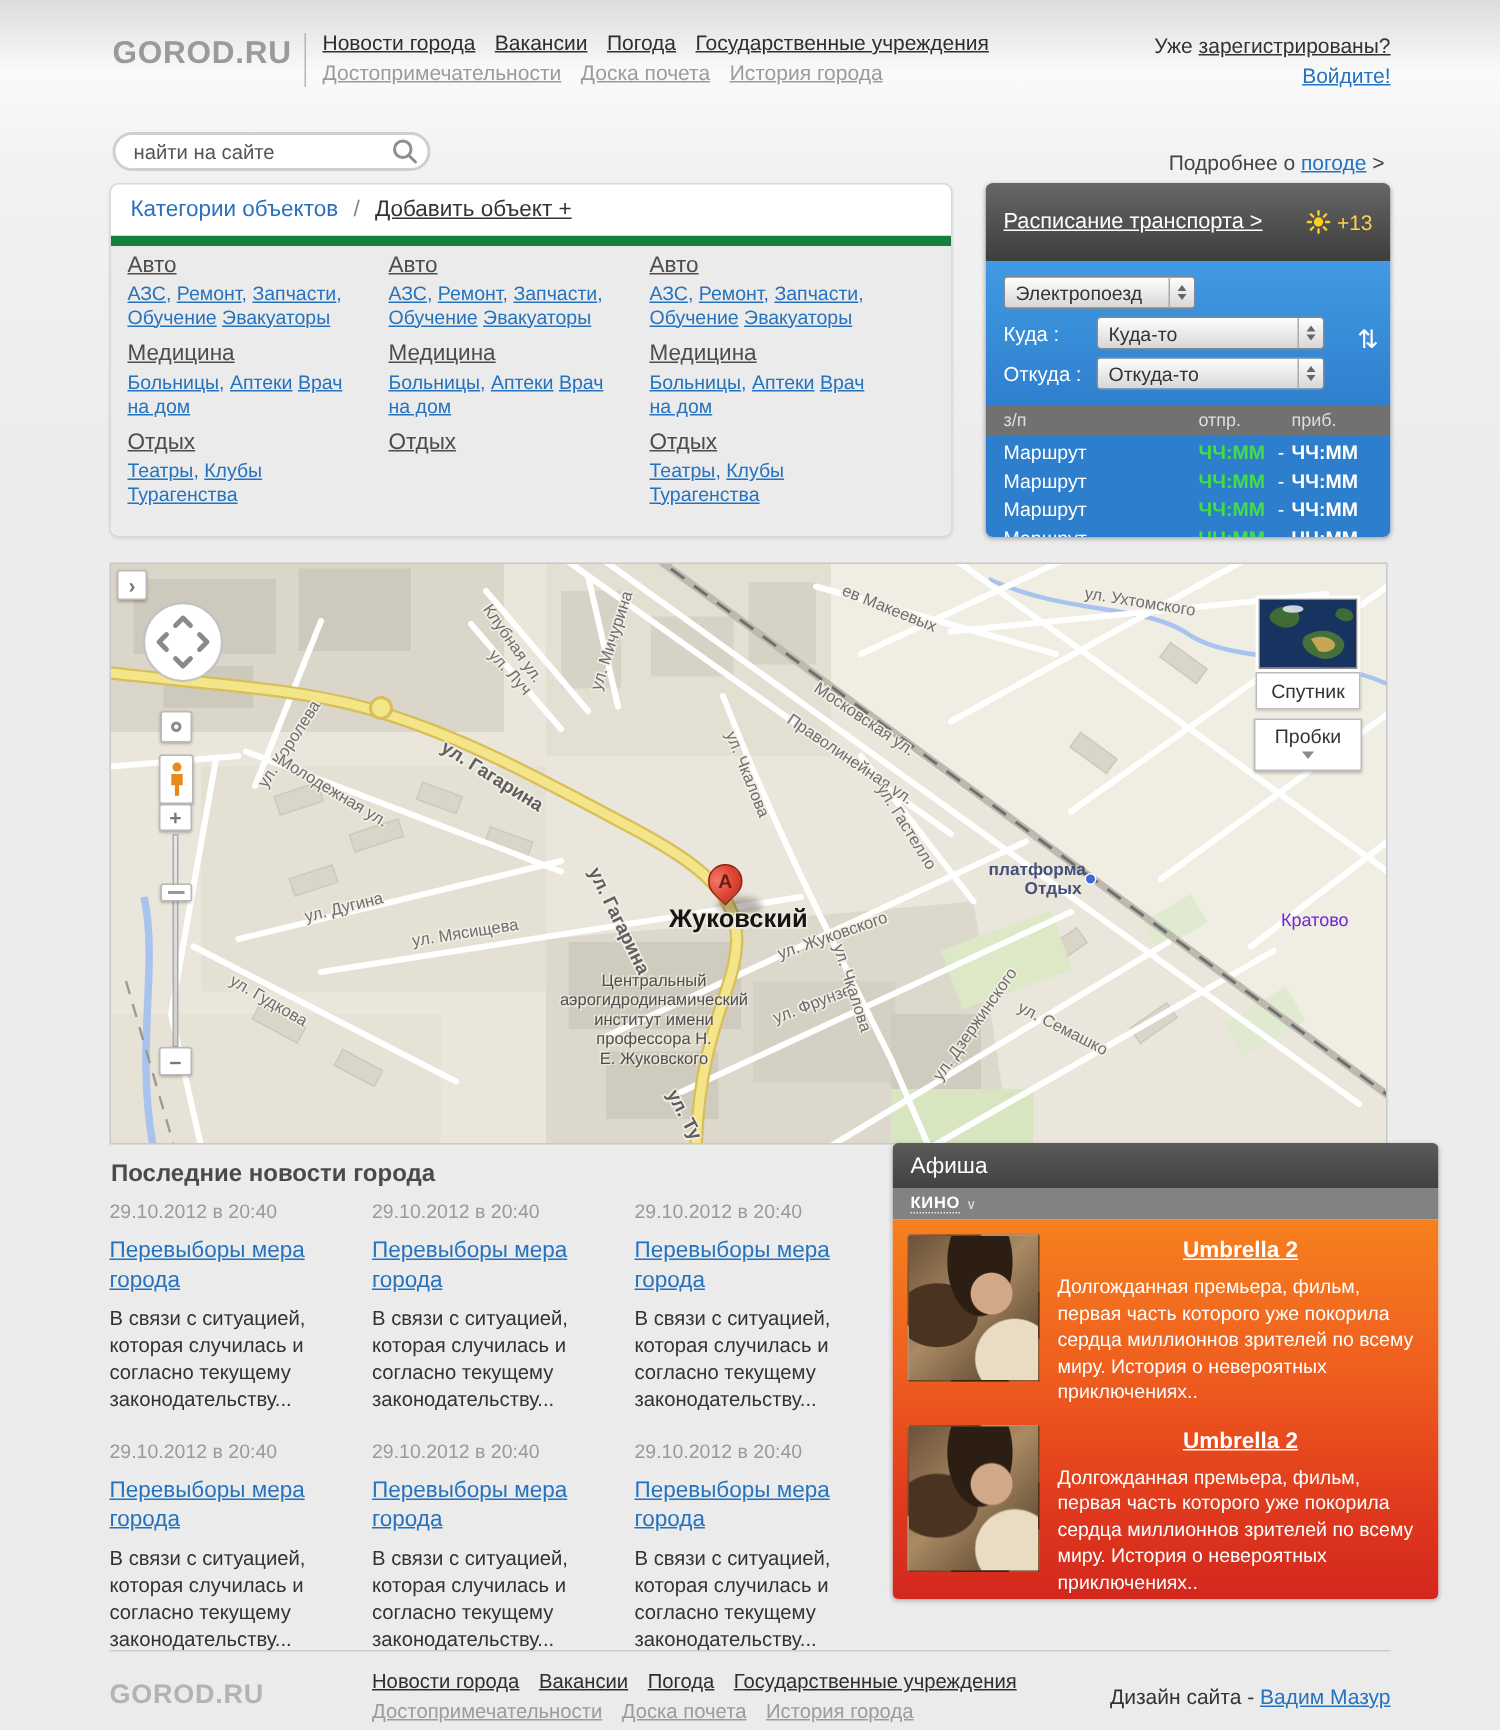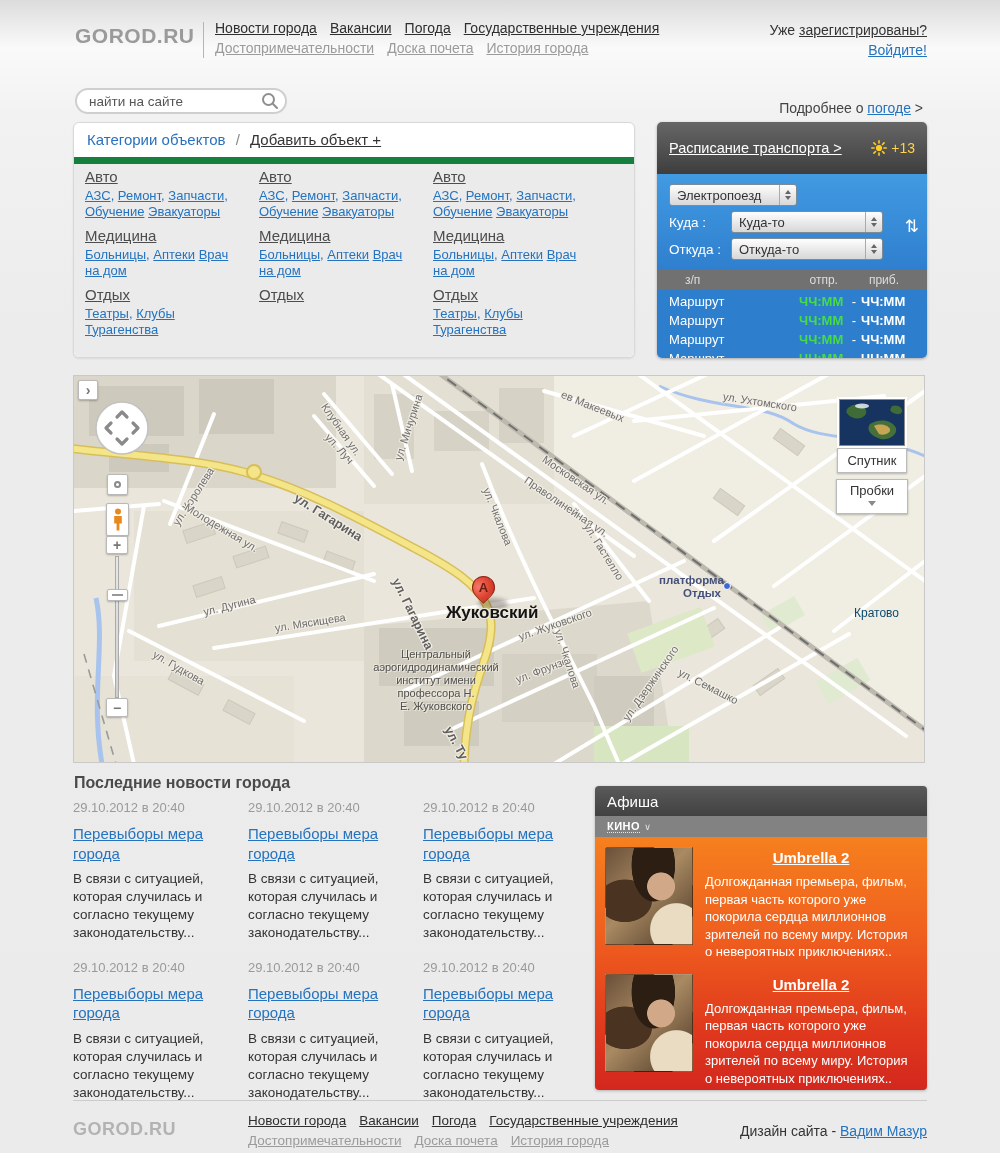--- a/index.html
+++ b/index.html
@@ -60,21 +60,21 @@
                  display:flex; align-items:center; font-size:13px; color:#333; }
   .sel-val { flex:1; padding:0 7px; white-space:nowrap; overflow:hidden; }
   .sel-btn { width:17px; height:100%; border-left:1px solid #aaa; display:flex; flex-direction:column;
              align-items:center; justify-content:center; gap:2px; }
   .sel-btn i { display:block; width:0; height:0; border:3px solid transparent; }
   .sel-btn .up { border-bottom:4px solid #666; }
   .sel-btn .dn { border-top:4px solid #666; }
   .sel-type { width:128px; }
   .sel-from, .sel-to { width:152px; }
   .swap { position:absolute; right:8px; top:44px; color:#fff; font-size:17px; line-height:1; cursor:pointer; }
-  .tr-thead { height:20px; background:#717171; color:#ddd; font-size:12px; display:flex; align-items:center; padding:0 28px; }
+  .tr-thead { height:20px; background:#717171; color:#ddd; font-size:12px; display:flex; align-items:center; padding:0 12px; }
   .tr-thead .c1 { width:130px; } .tr-thead .c2 { width:62px; } .tr-thead .c3 { flex:1; }
   .tr-rows { background:#2d7ecd; padding:2px 12px 8px; height:108px; }
   .tr-row { display:flex; align-items:center; height:19px; font-size:13px; color:#fff; }
   .r-route { color:#fff; width:130px; text-decoration:none; }
   .r-dep { width:48px; color:#45dd44; font-weight:bold; }
   .r-sep { width:14px; text-align:center; }
   .r-arr { font-weight:bold; }
 
   
   .map { position:absolute; left:73px; top:375px; width:852px; height:388px; border:1px solid #c9c9c9;
@@ -83,21 +83,21 @@
   .maplabel { position:absolute; font-size:11px; color:#6e6e6e; white-space:nowrap; transform-origin:0 0;
               text-shadow:-1px -1px 0 #f3efe6,1px -1px 0 #f3efe6,-1px 1px 0 #f3efe6,1px 1px 0 #f3efe6; }
   .lbl-road { font-size:12.5px; font-weight:bold; color:#5f5f5f; }
   .poi-text { position:absolute; left:292px; top:272px; width:140px; text-align:center; font-size:11px;
               line-height:1.18; color:#4f4f4f; white-space:pre-line;
               text-shadow:-1px -1px 0 #eee9de,1px 1px 0 #eee9de; }
   .station-lbl { position:absolute; left:585px; top:198px; width:62px; text-align:right; font-size:11.5px; font-weight:bold;
                  color:#44507a; line-height:1.15; white-space:pre-line; }
   .station-dot { position:absolute; left:649px; top:206px; width:8px; height:8px; border-radius:50%;
                  background:#3b6ad4; border:1px solid #fff; }
-  .place-lbl { position:absolute; left:780px; top:230px; font-size:12px; color:#0c4a6e;
+  .place-lbl { position:absolute; left:780px; top:230px; font-size:12px; color:#6d28d9;
                text-shadow:1px 1px 0 #f0ece2; }
   .marker-shadow { position:absolute; left:404px; top:222px; width:30px; height:12px; border-radius:50%;
                    background:rgba(60,50,40,.35); filter:blur(2px); }
   .marker { position:absolute; left:398px; top:200px; width:23px; height:23px; background:radial-gradient(circle at 35% 30%,#f3796a,#df4533 55%,#b92d1f);
             border:1px solid #8e2217; border-radius:50% 50% 50% 0; transform:rotate(-45deg); }
   .marker-letter { position:absolute; left:0; top:0; width:100%; height:100%; display:flex; align-items:center;
                    justify-content:center; transform:rotate(45deg); font-size:13px; font-weight:bold; color:#6d1a10; }
   .marker-label { position:absolute; left:372px; top:227px; font-size:17px; font-weight:bold; color:#141414;
                   text-shadow:-1px -1px 0 #ece8dd,1px -1px 0 #ece8dd,-1px 1px 0 #ece8dd,1px 1px 0 #ece8dd; }
   .mapbtn { position:absolute; background:#fff; border:1px solid #b9b9b9; border-radius:2px;
@@ -127,21 +127,21 @@
   
   .news-h { position:absolute; left:74px; top:774px; font-size:16px; color:#4a4a4a; }
   .news-grid { position:absolute; left:73px; top:800px; width:520px; display:grid;
                grid-template-columns:163px 163px 163px; column-gap:12px; row-gap:18px; }
   .news-item { font-size:13.5px; }
   .news-date { color:#9a9a9a; font-size:13px; margin-bottom:9px; }
   .news-title { display:block; width:152px; color:#2573bf; font-size:15px; line-height:1.3; text-decoration:underline; margin-bottom:7px; }
   .news-text { color:#333; line-height:1.33; }
 
   
-  .afisha { position:absolute; left:595px; top:786px; width:332px; height:304px; border-radius:4px; overflow:hidden;
+  .afisha { position:absolute; left:595px; top:762px; width:364px; height:304px; border-radius:4px; overflow:hidden;
             box-shadow:0 1px 3px rgba(0,0,0,.25); }
   .af-head { height:30px; background:linear-gradient(#5a5a5a,#414141); color:#fff; font-size:15px;
              display:flex; align-items:center; padding:0 12px; }
   .af-filter { height:21px; background:#828282; display:flex; align-items:center; padding:0 12px; gap:4px; }
   .af-filter-label { color:#fff; font-size:11px; font-weight:bold; letter-spacing:.5px;
                      border-bottom:1px dotted #e5e5e5; cursor:pointer; }
   .af-chev { color:#e5e5e5; font-size:9px; }
   .af-body { height:253px; background:linear-gradient(180deg,#f6801e 0%,#ef5e1e 40%,#e03a1d 75%,#d3271e 100%);
              padding:10px; }
   .movie { display:flex; gap:12px; margin-bottom:13px; }

